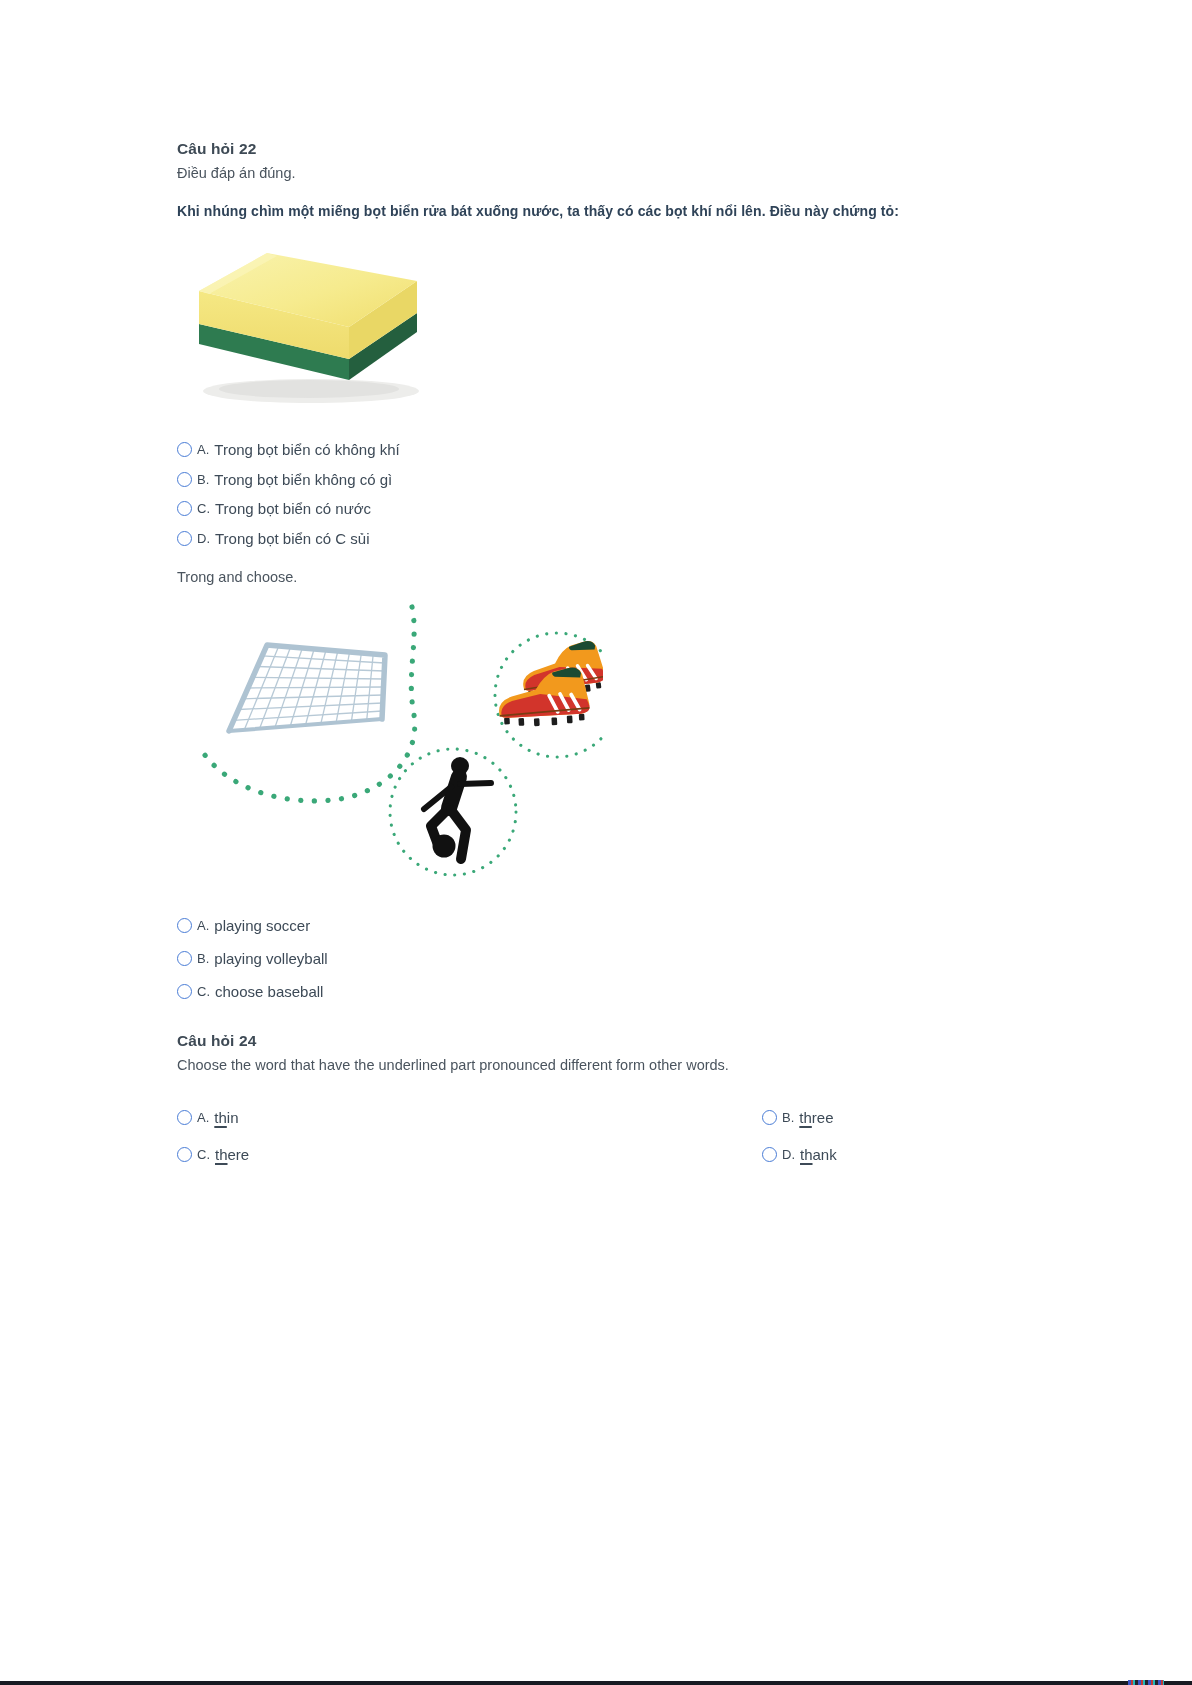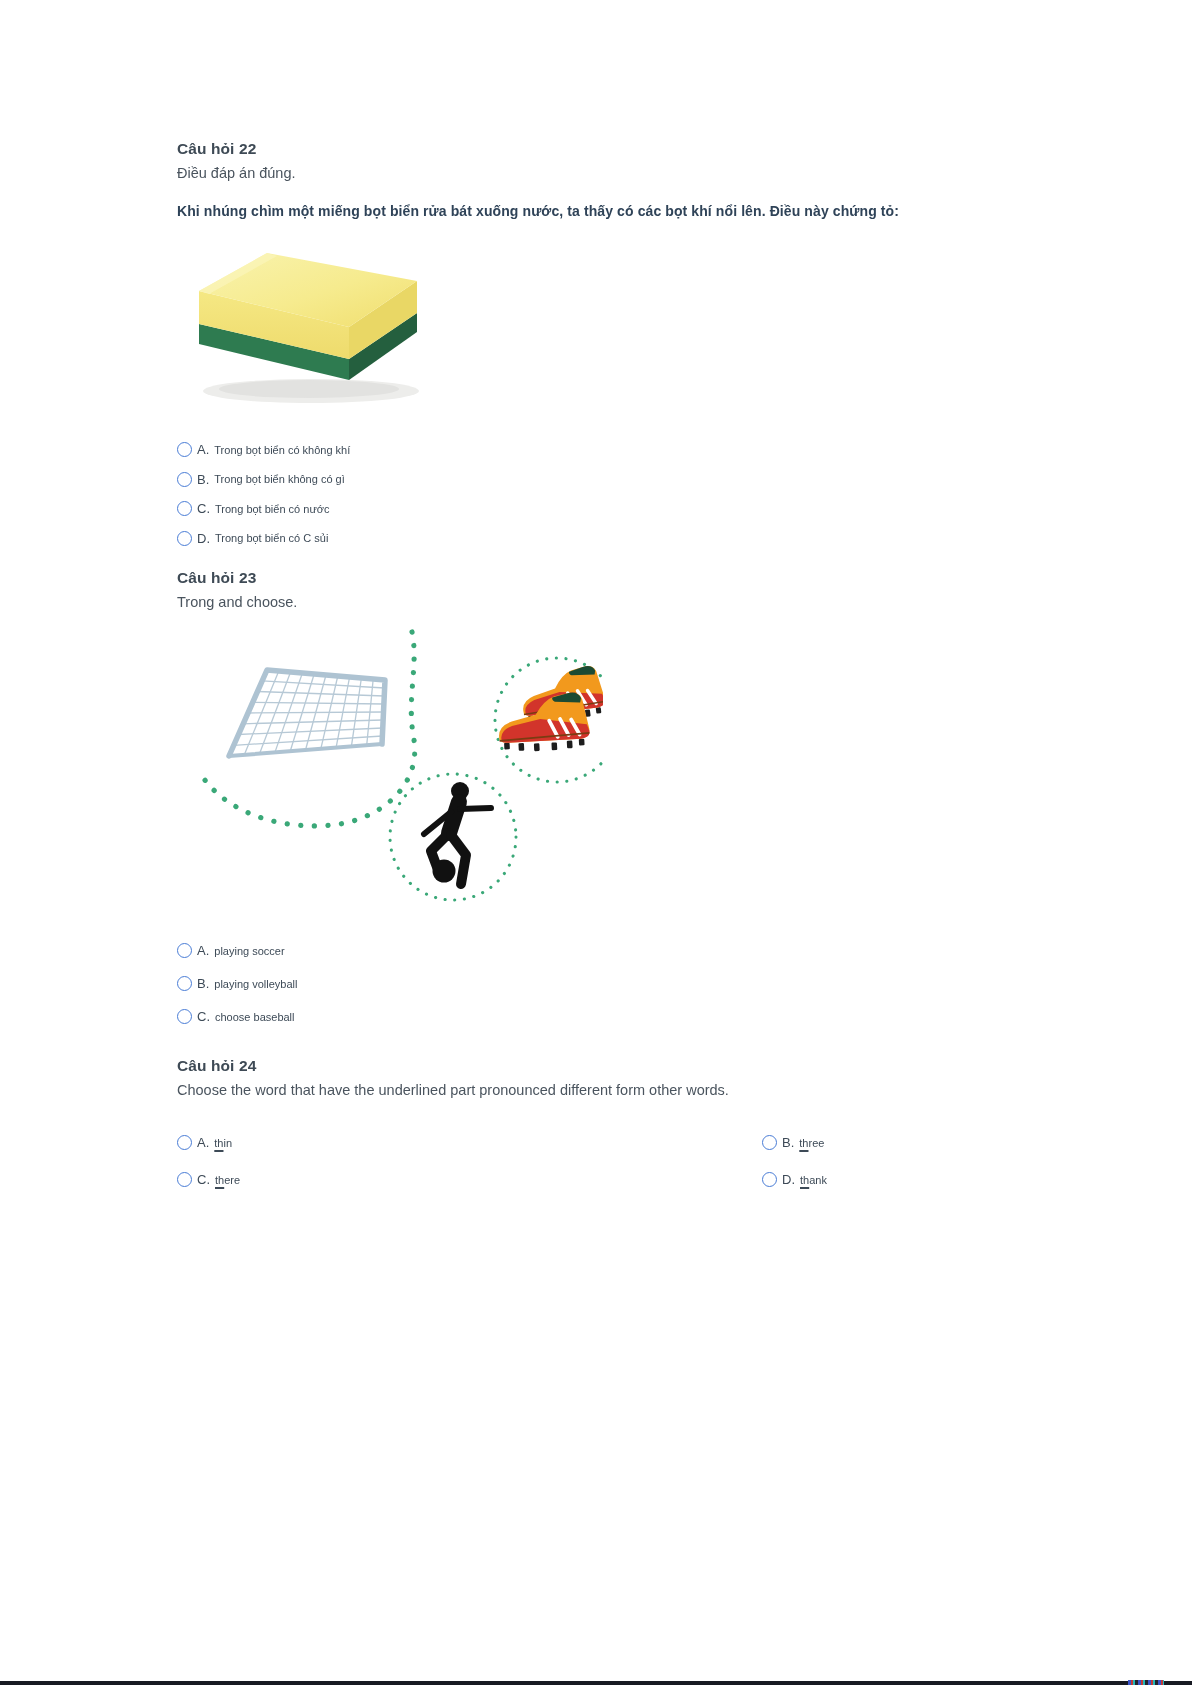--- a/index.html
+++ b/index.html
@@ -38,21 +38,21 @@
   .q24-opts{
     margin-top:26px;
     display:grid;grid-template-columns:585px auto;
   }
   .q24-opts .opt-row{height:37px;}
   .radio{
     width:15px;height:15px;border:1.6px solid #4a7dd6;border-radius:50%;
     background:#fff;box-sizing:border-box;flex:0 0 auto;
   }
   .opt-letter{font-size:13px;color:#3d4a57;}
-  .opt-text{font-size:11px;color:#3d4a57;}
+  .opt-text{font-size:15px;color:#3d4a57;}
   .ul-part{
     text-decoration:underline;
     text-decoration-thickness:1.5px;
     text-underline-offset:2.5px;
     text-align:center;
   }
   .sec-23{margin-top:16px;}
   .sec-24{margin-top:24px;}
   .footer-bar{
     position:absolute;left:0;right:0;bottom:0;height:4px;
@@ -118,21 +118,20 @@
       </div>
       <div class="opt-row">
         <span class="radio"></span>
         <span class="opt-letter">D.</span>
         <span class="opt-text">Trong bọt biển có C sủi</span>
       </div>
     </div>
   </section>
 
   <section class="q-section sec-23">
-    <h3 class="q-title">Câu hỏi 23</h3>
     <p class="q-sub">Trong and choose.</p>
 
     <div class="illus-fig">
       <svg width="420" height="288" viewBox="0 0 420 288" xmlns="http://www.w3.org/2000/svg">
 
         <path d="M 229 8 C 236 42 223 74 231 116 C 238 163 196 196 150 201 C 103 206 44 192 17 149" fill="none" stroke="#3aa878" stroke-width="5.2" stroke-linecap="round" stroke-dasharray="0.1 13.5"></path>
 
         <g>
 
           <g stroke="#b7c9d6" stroke-width="1.3">

